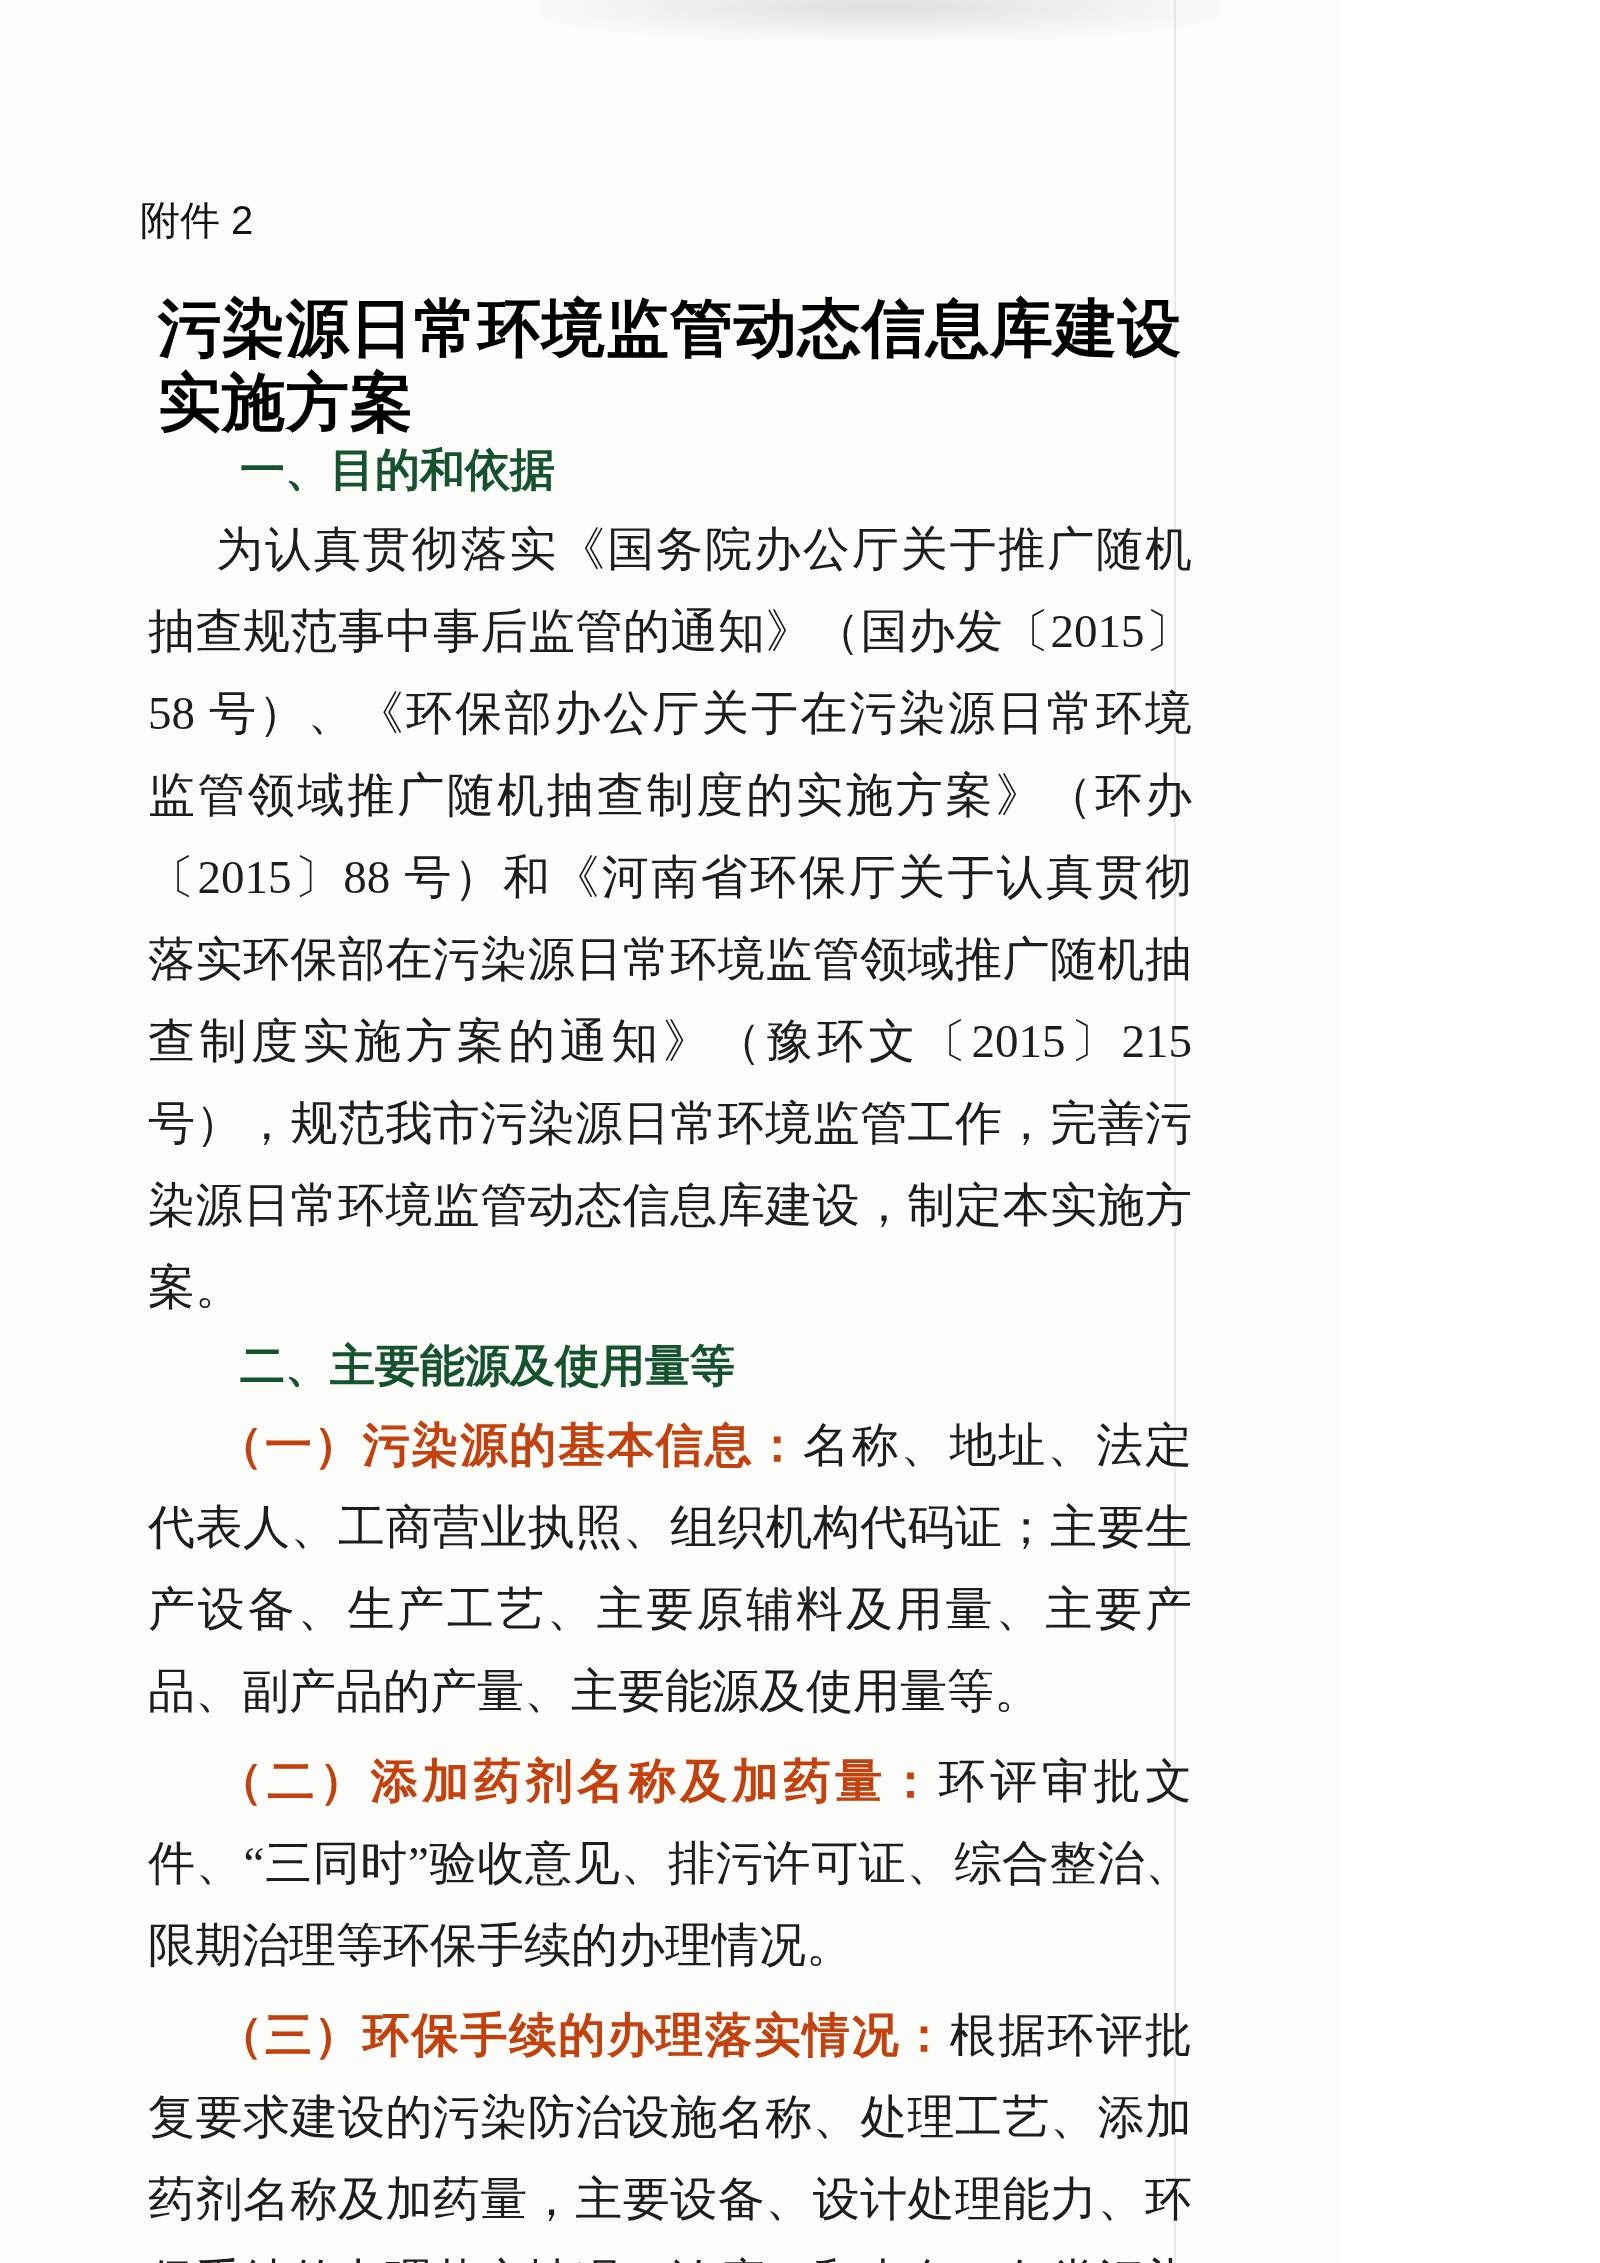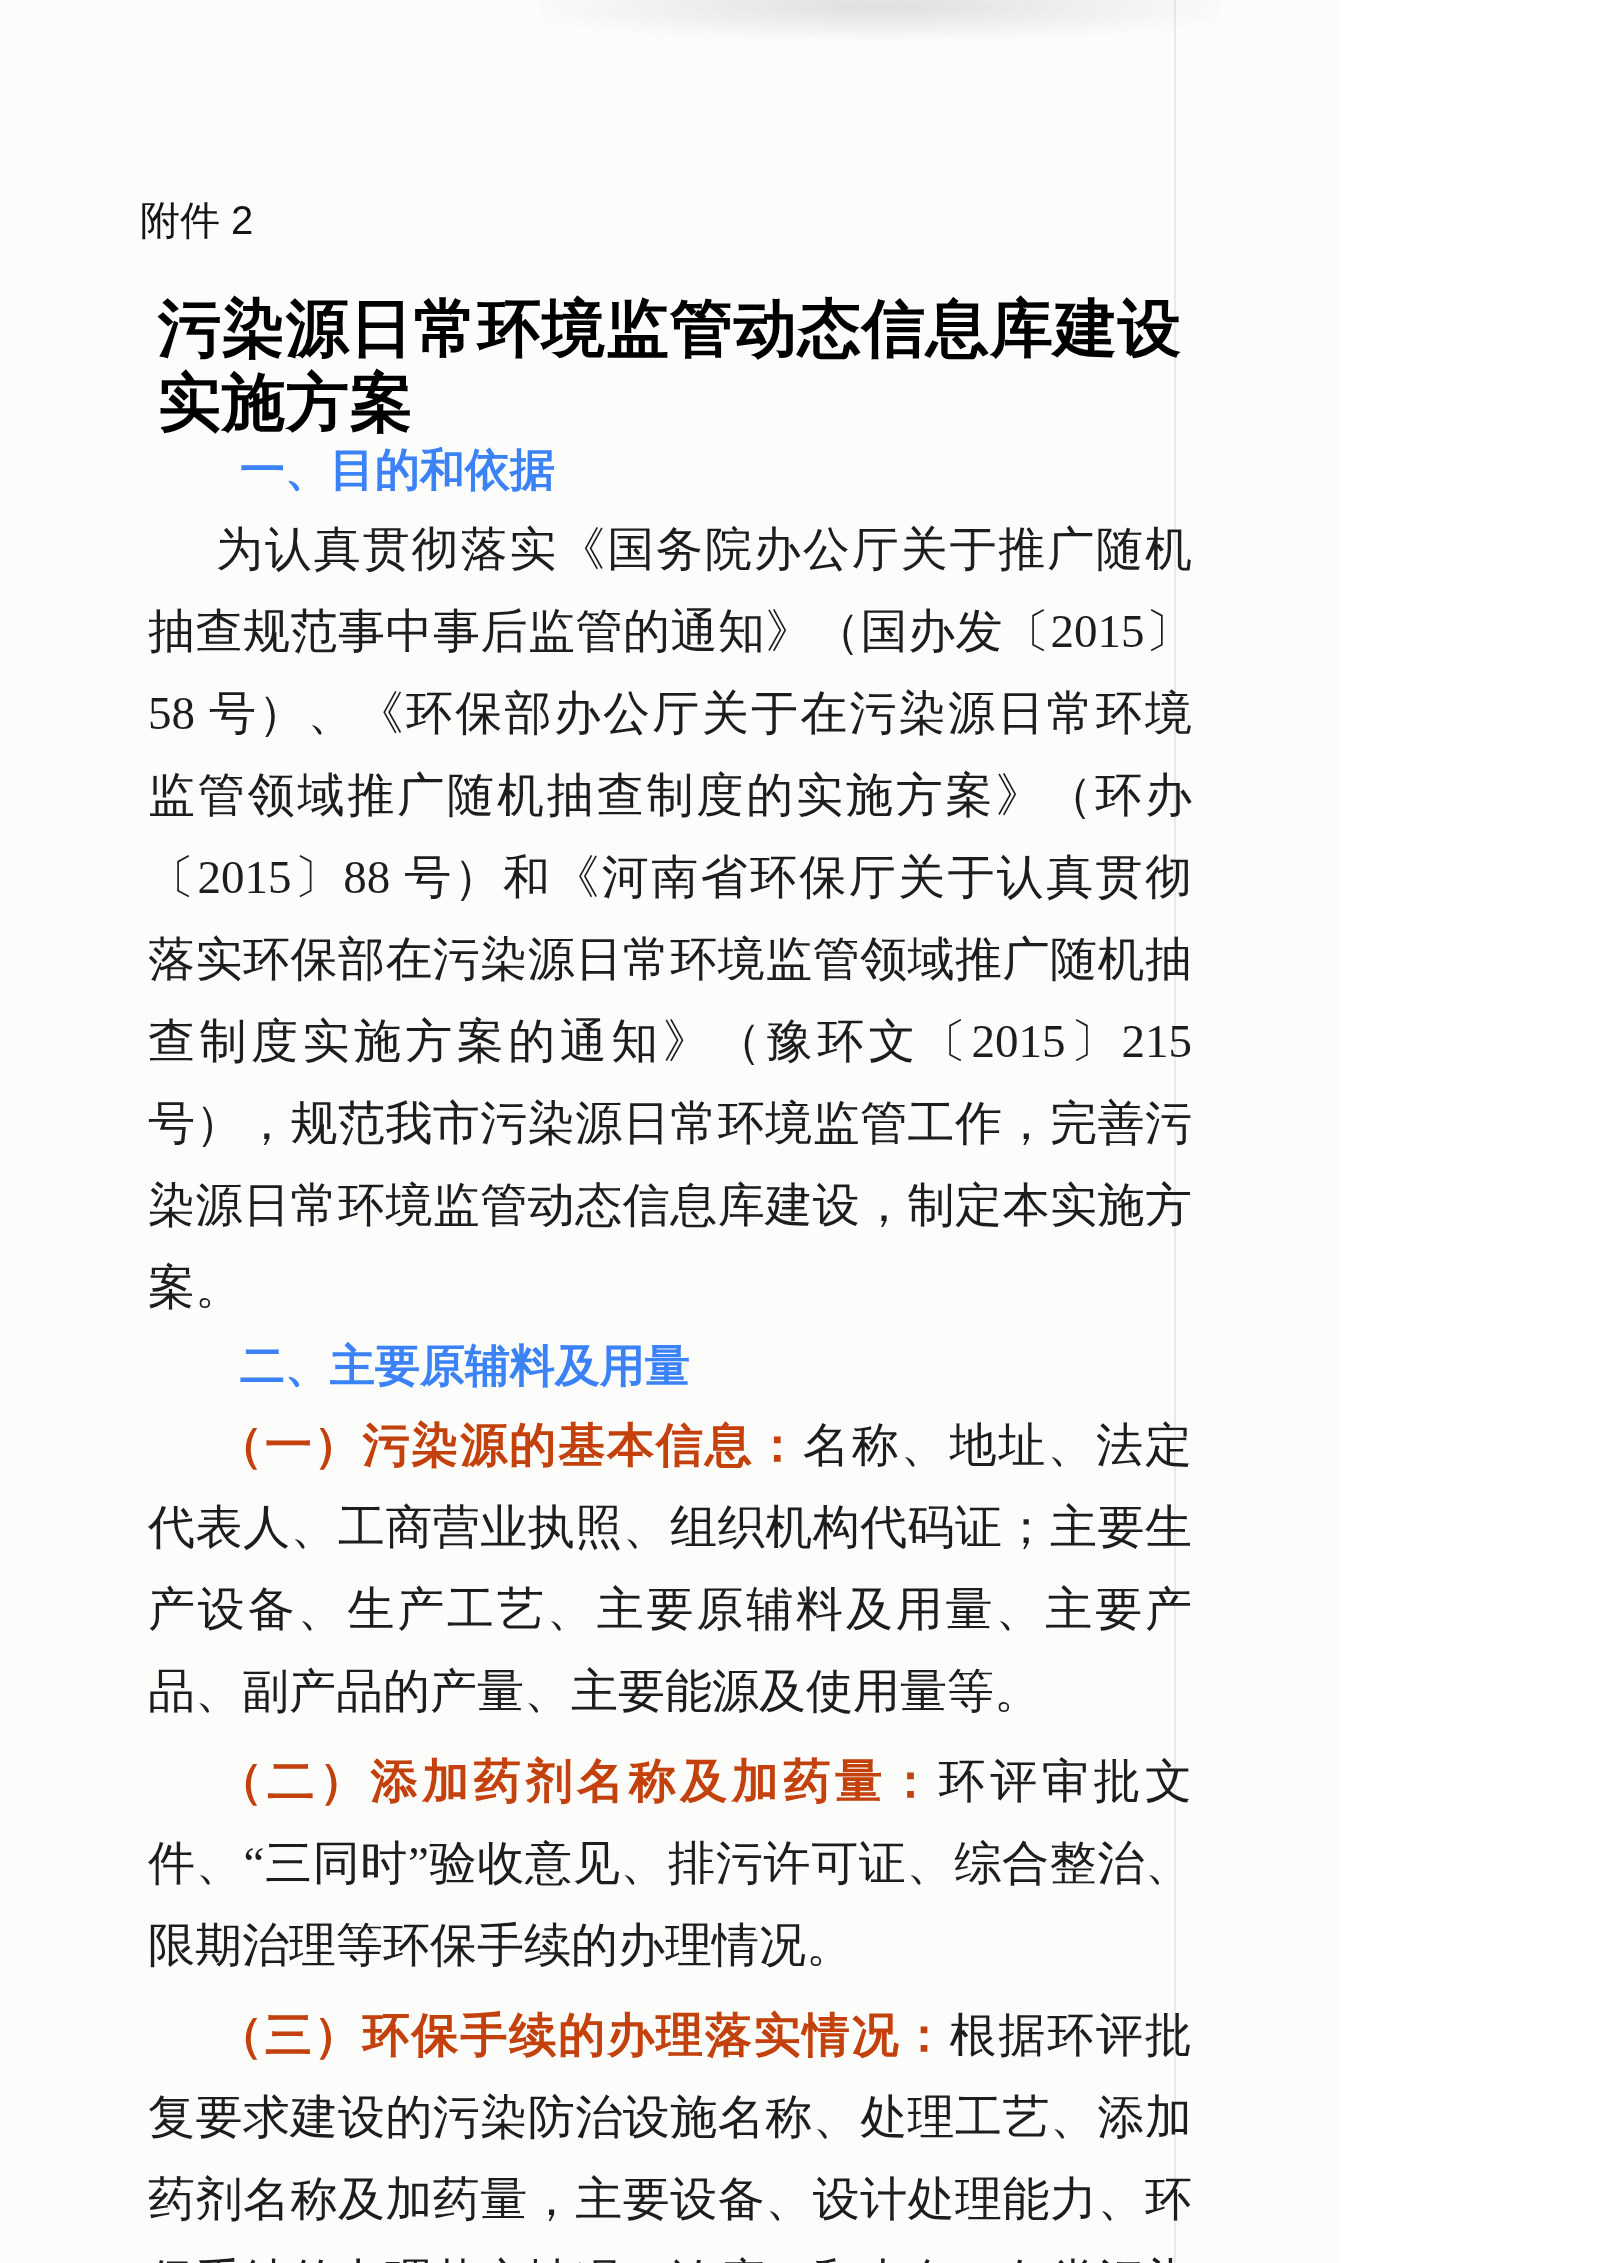--- a/index.html
+++ b/index.html
@@ -55,21 +55,21 @@
     font-weight: 800;
     letter-spacing: 1px;
     color: #000;
     font-family: "Liberation Serif", "DejaVu Serif", serif;
   }
   h2.sec-heading {
     margin: 0; padding-left: 100px;
     font-family: "Liberation Sans", "DejaVu Sans", sans-serif;
     font-size: 45px; line-height: 60px;
     font-weight: 700;
-    color: #3b82f6;
+    color: #14532d;
   }
   .heading-1 { margin-top: 96px; }
   .heading-2 { margin-top: 2px; }
   p.body-par {
     margin: 8px;
     font-size: 47px; line-height: 82px;
     text-align: justify;
     text-indent: 68px;
     color: var(--ink);
   }
@@ -97,21 +97,21 @@
   <div class="content">
 
     <div class="attachment">附件 2</div>
 
     <h1 class="doc-title">污染源日常环境监管动态信息库建设实施方案</h1>
 
     <h2 class="sec-heading heading-1">一、目的和依据</h2>
 
     <p class="body-par par-1">为认真贯彻落实《国务院办公厅关于推广随机抽查规范事中事后监管的通知》（国办发〔2015〕58 号）、《环保部办公厅关于在污染源日常环境监管领域推广随机抽查制度的实施方案》（环办〔2015〕88 号）和《河南省环保厅关于认真贯彻落实环保部在污染源日常环境监管领域推广随机抽查制度实施方案的通知》（豫环文〔2015〕215 号），规范我市污染源日常环境监管工作，完善污染源日常环境监管动态信息库建设，制定本实施方案。</p>
 
-    <h2 class="sec-heading heading-2">二、主要原辅料及用量</h2>
+    <h2 class="sec-heading heading-2">二、主要能源及使用量等</h2>
 
     <p class="body-par item-1"><span class="lead">（一）污染源的基本信息：</span><span>名称、地址、法定代表人、工商营业执照、组织机构代码证；主要生产设备、生产工艺、主要原辅料及用量、主要产品、副产品的产量、主要能源及使用量等。</span></p>
 
     <p class="body-par item-2"><span class="lead">（二）添加药剂名称及加药量：</span><span>环评审批文件、“三同时”验收意见、排污许可证、综合整治、限期治理等环保手续的办理情况。</span></p>
 
     <p class="body-par item-3"><span class="lead">（三）环保手续的办理落实情况：</span><span>根据环评批复要求建设的污染防治设施名称、处理工艺、添加药剂名称及加药量，主要设备、设计处理能力、环保手续的办理落实情况（浓度）和去向。各类污染物排放标准和限值、总量指标；场区、原料料堆、产品</span></p>
 
     <div class="page-number"><span class="dash-left">—</span><span class="num">8</span><span class="dash-right">—</span></div>
 
   </div>

